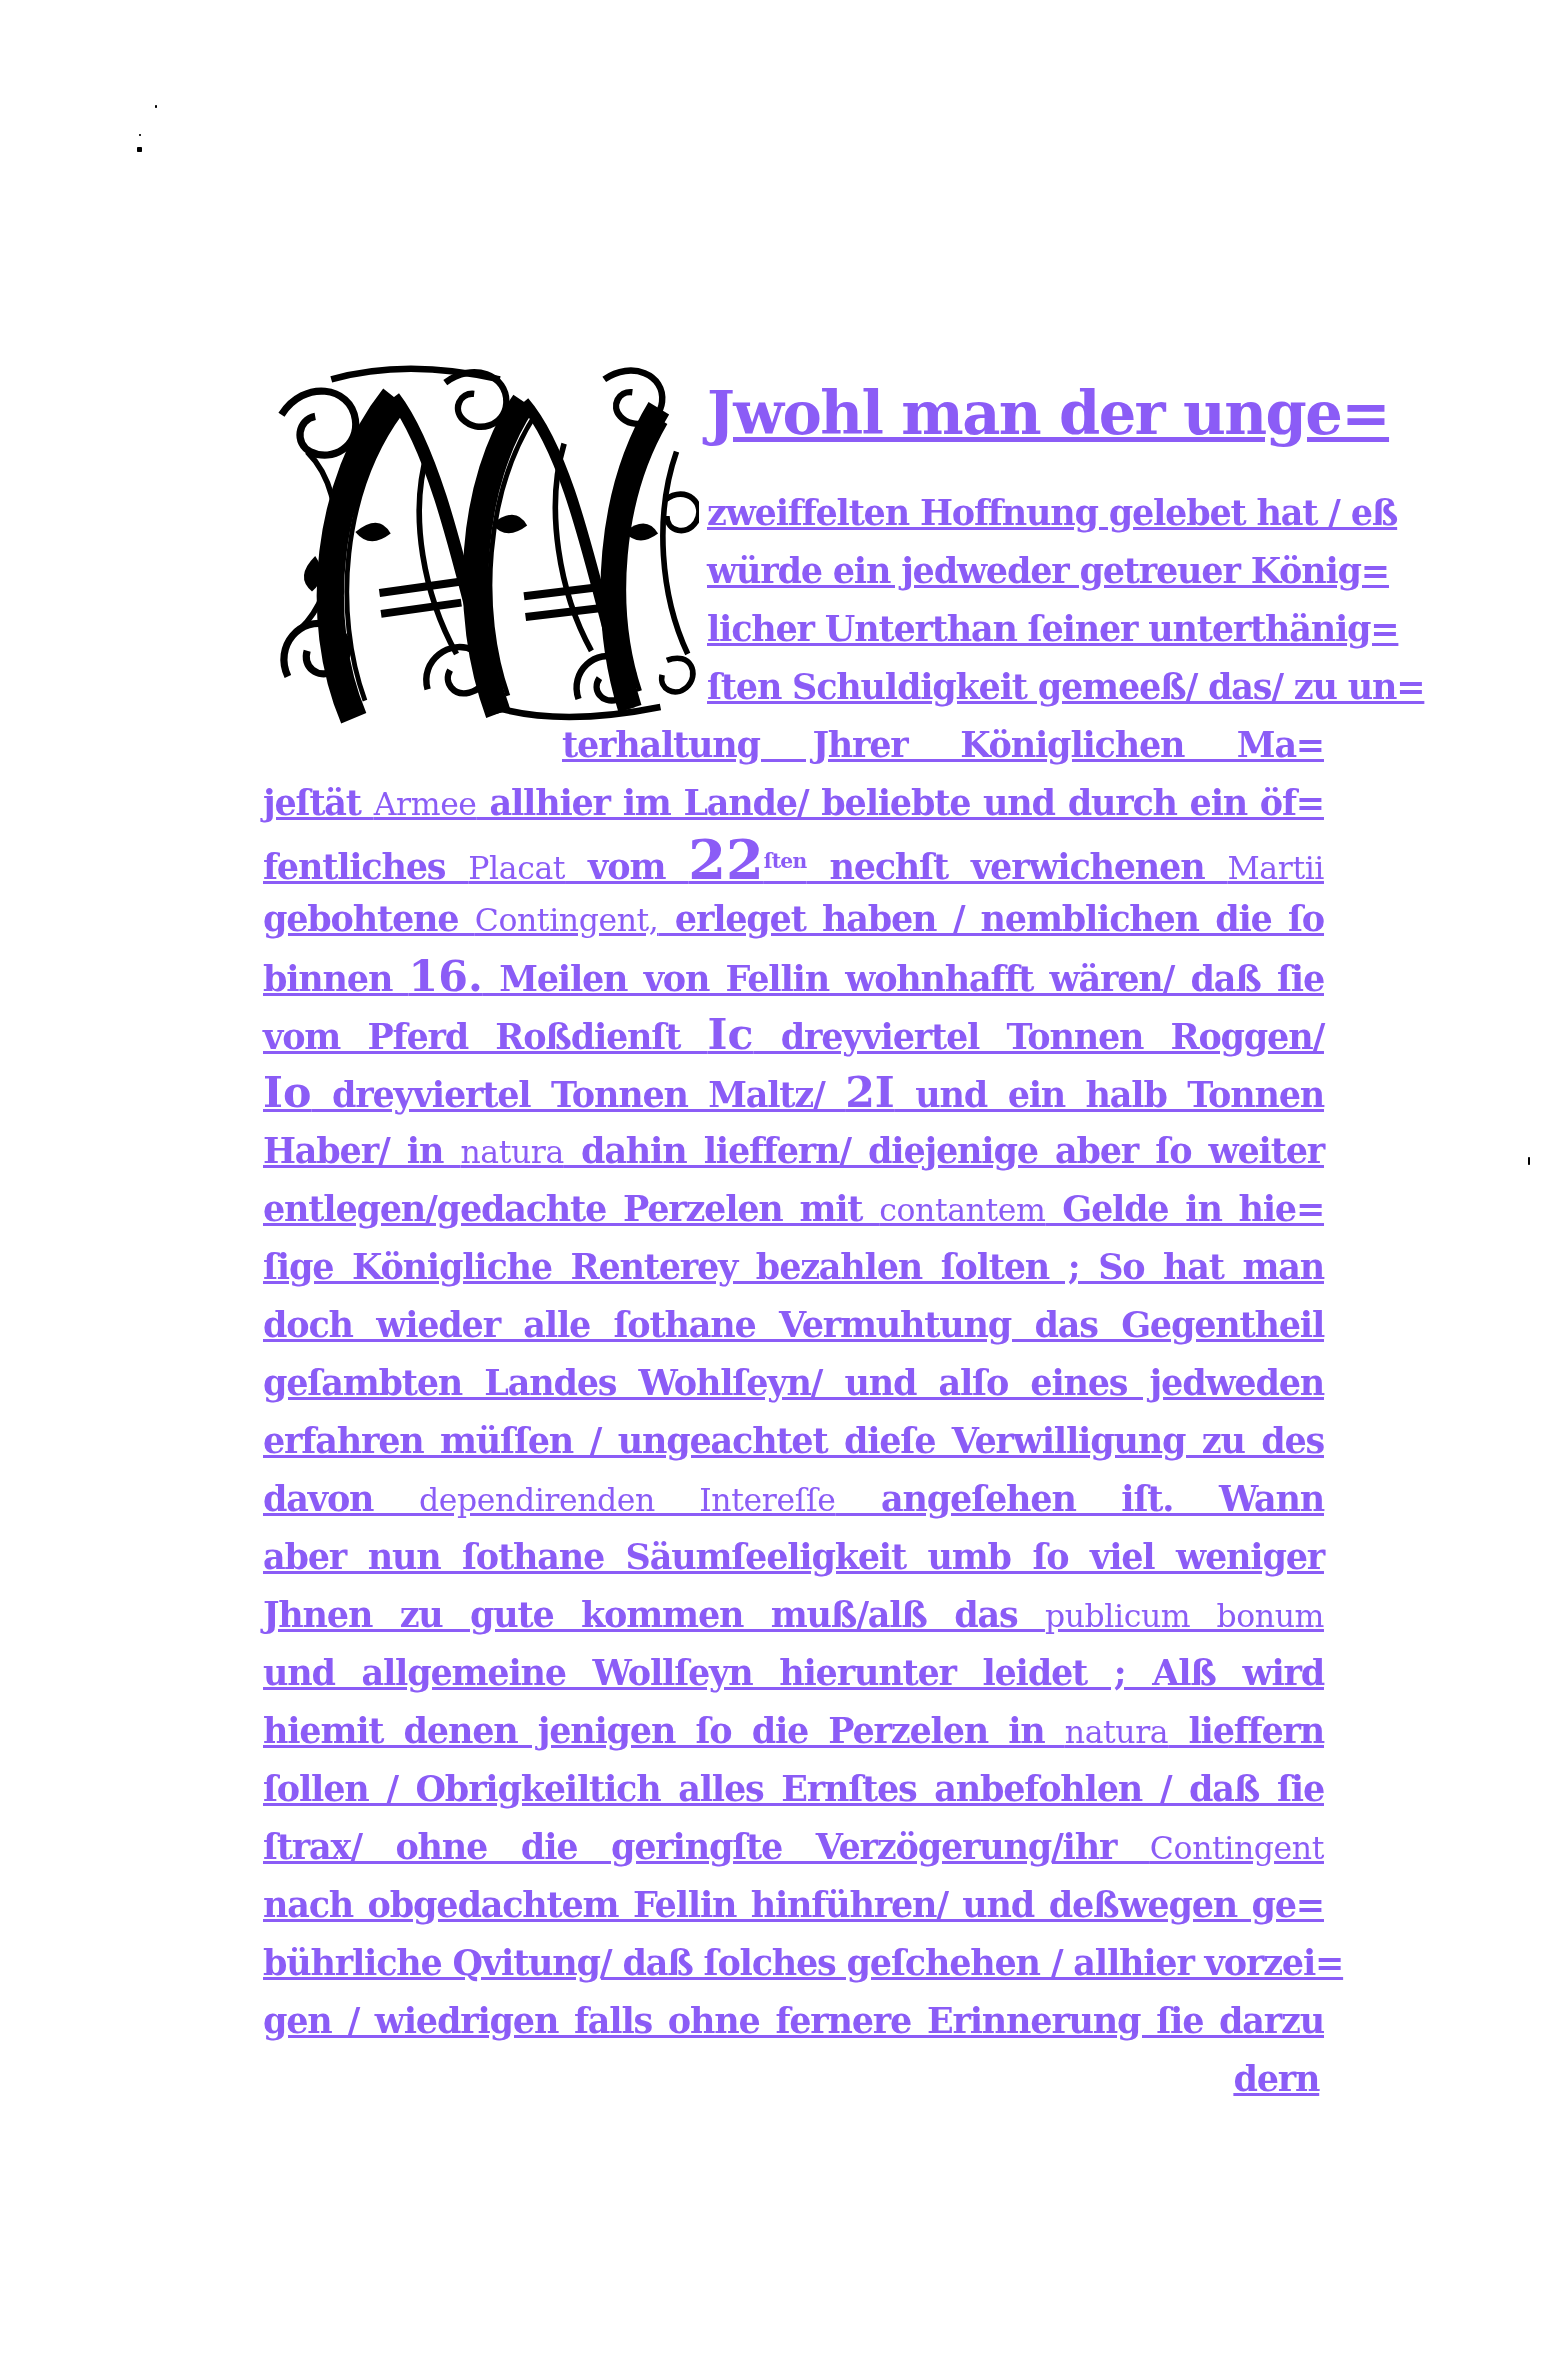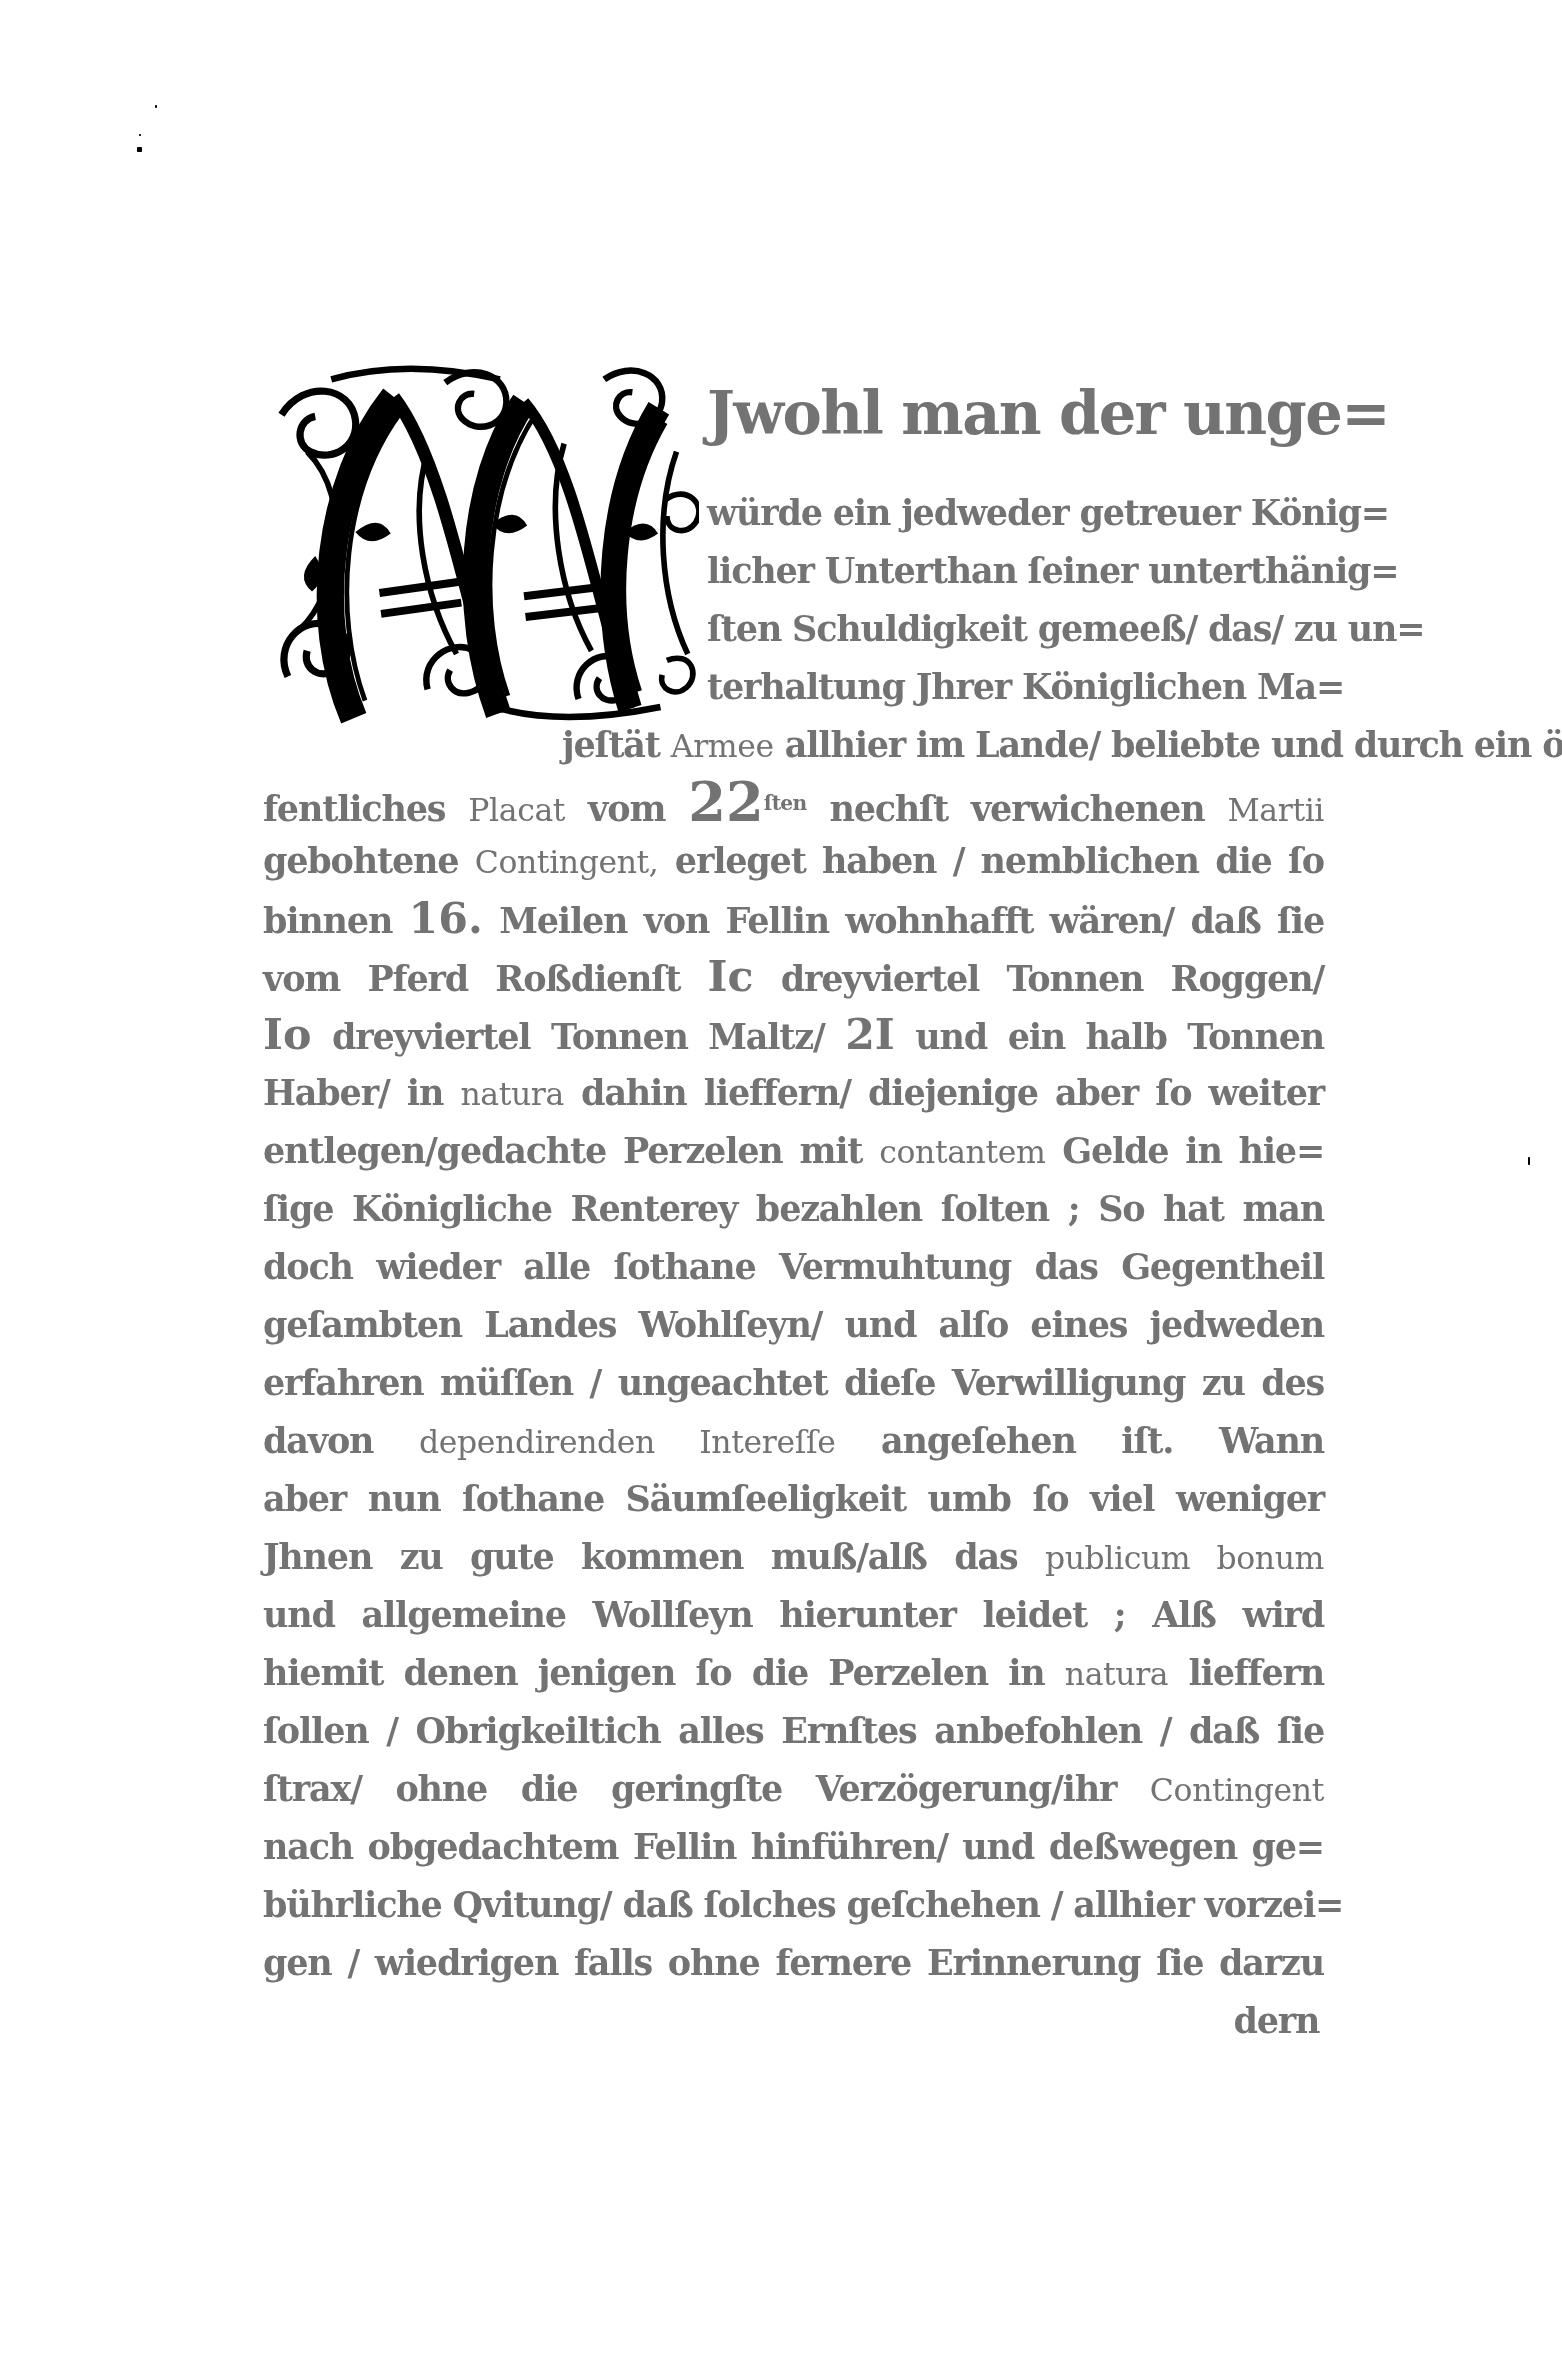--- a/index.html
+++ b/index.html
@@ -22,21 +22,22 @@
     position:absolute;left:263px;top:358px;width:1061px;
   }
   .l{
     height:58px;line-height:55px;
     font-size:35px;font-weight:700;
     letter-spacing:-1.2px;
     white-space:nowrap;
     text-align:justify;
     -moz-text-align-last:justify;
     text-align-last:justify;
-    color:#737373;
+    color:#8b5cf6;
+    text-decoration:underline;
   }
   .l.first{
     height:127px;line-height:111px;
     font-size:59px;letter-spacing:-1.6px;
   }
   
   #lines .l:nth-child(-n+5){margin-left:444px;}
   #lines .l:nth-child(6){margin-left:299px;}
 
   .catch{
@@ -97,20 +98,21 @@
       <path d="M120,220 q30,-24 44,2 q-26,20 -44,-2 Z" fill="#000" stroke="none"></path>
       <path d="M290,210 q30,-24 44,2 q-26,20 -44,-2 Z" fill="#000" stroke="none"></path>
       <path d="M455,220 q28,-22 42,2 q-24,18 -42,-2 Z" fill="#000" stroke="none"></path>
       <path d="M70,250 q-26,26 -4,44 q22,-18 4,-44 Z" fill="#000" stroke="none"></path>
     </svg>
   </div>
 
   <div class="textblock">
     <div id="lines">
         <div class="l first"><span class="f">Jwohl man der unge=</span></div>
+        <div class="l"><span class="f">zweiffelten Hoffnung gelebet hat / eß</span></div>
         <div class="l"><span class="f">würde ein jedweder getreuer König=</span></div>
         <div class="l"><span class="f">licher Unterthan ſeiner unterthänig=</span></div>
         <div class="l"><span class="f">ſten Schuldigkeit gemeeß/ das/ zu un=</span></div>
         <div class="l"><span class="f">terhaltung Jhrer Königlichen Ma=</span></div>
         <div class="l"><span class="f">jeſtät </span><span class="a">Armee</span><span class="f"> allhier im Lande/ beliebte und durch ein öf=</span></div>
         <div class="l"><span class="f">fentliches </span><span class="a">Placat</span><span class="f"> vom </span><span class="n2">22</span><span class="sup">ſten</span><span class="f"> nechſt verwichenen </span><span class="a">Martii</span></div>
         <div class="l"><span class="f">gebohtene </span><span class="a">Contingent,</span><span class="f"> erleget haben / nemblichen die ſo</span></div>
         <div class="l"><span class="f">binnen </span><span class="n">16.</span><span class="f"> Meilen von Fellin wohnhafft wären/ daß ſie</span></div>
         <div class="l"><span class="f">vom Pferd Roßdienſt </span><span class="n">Ic</span><span class="f"> dreyviertel Tonnen Roggen/</span></div>
         <div class="l"><span class="n">Io</span><span class="f"> dreyviertel Tonnen Maltz/ </span><span class="n">2I</span><span class="f"> und ein halb Tonnen</span></div>

